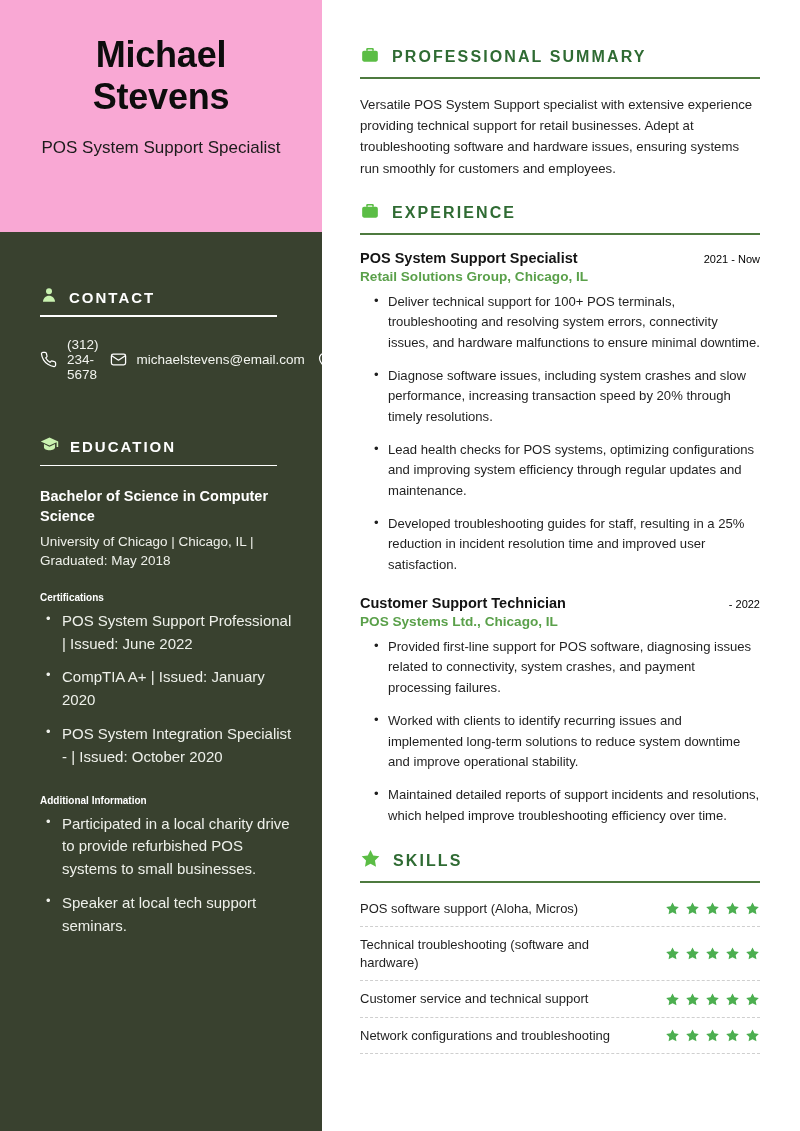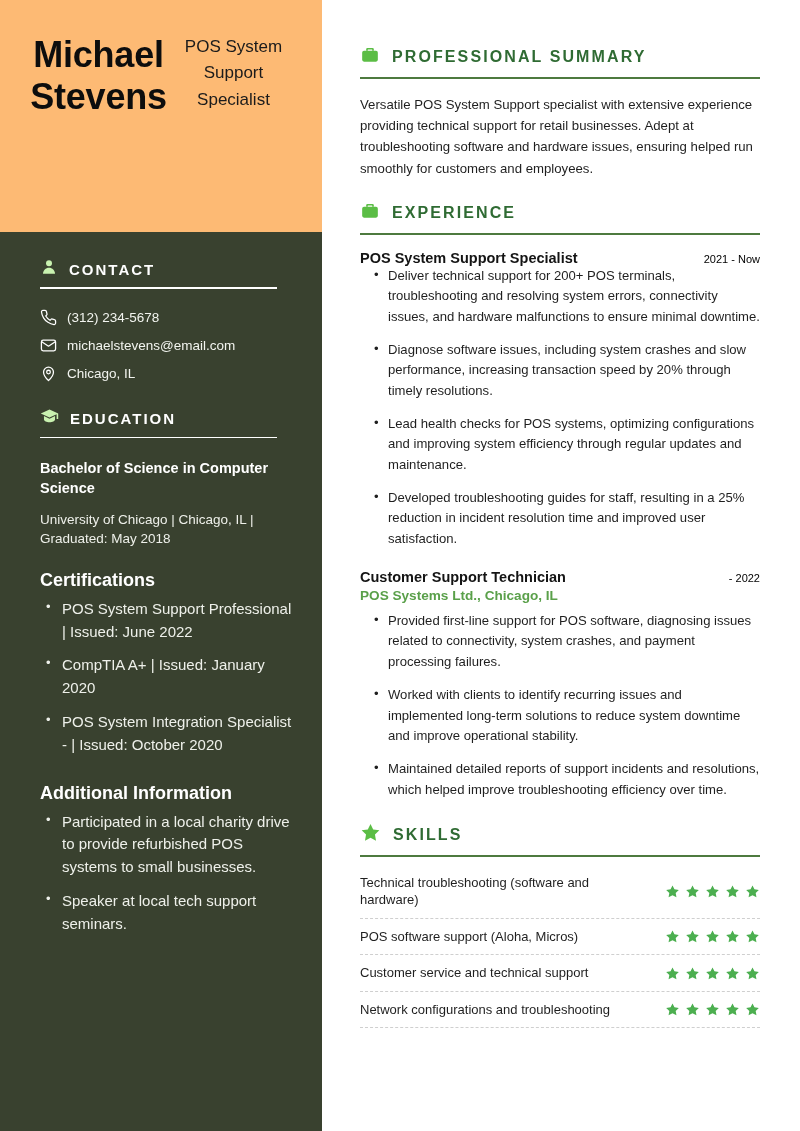--- a/index.html
+++ b/index.html
@@ -20,26 +20,26 @@
 
   
   .sidebar {
     width: 322px;
     flex: 0 0 322px;
     background: #39412f;
     display: flex;
     flex-direction: column;
   }
   .name-block {
-    background: #fdba74;
+    background: #f9a8d4;
     padding: 34px 26px 30px 26px;
     text-align: center;
     min-height: 232px;
     display: flex;
-    flex-direction: row;
+    flex-direction: column;
     justify-content: flex-start;
   }
   .name-block h1 {
     font-size: 36px;
     line-height: 1.18;
     font-weight: 700;
     color: #0d0d0d;
     letter-spacing: -0.2px;
     margin-bottom: 16px;
   }
@@ -54,60 +54,61 @@
     padding: 26px 30px 30px 40px;
     flex: 1;
   }
 
   .side-section { margin-bottom: 4px; }
   .side-head {
     display: flex;
     align-items: center;
     gap: 11px;
     margin-bottom: 7px;
+    margin-top: 28px;
   }
   .side-head .ttl {
     font-size: 15px;
     font-weight: 700;
     letter-spacing: 2.0px;
     color: #ffffff;
     text-transform: uppercase;
   }
   .side-rule {
     height: 1.5px;
     background: #ffffff;
     width: 237px;
     margin-bottom: 20px;
   }
 
-  .contact-list { display: flex; flex-direction: column; gap: 11px; }
+  .contact-list { display: flex; flex-direction: row; gap: 11px; }
   .contact-row {
     display: flex;
     align-items: center;
     gap: 10px;
     font-size: 13.5px;
     color: #f2f4ef;
   }
   .contact-row .ic { width: 17px; height: 17px; flex: 0 0 17px; display:block; }
 
   .edu-degree {
     font-size: 14.5px;
     font-weight: 700;
     color: #ffffff;
     line-height: 1.38;
-    margin-bottom: 12px;
+    margin-bottom: 6px;
   }
   .edu-meta {
     font-size: 13.5px;
     color: #eef0ea;
     line-height: 1.44;
   }
 
   .sub-head {
-    font-size: 18px;
+    font-size: 10px;
     font-weight: 700;
     color: #ffffff;
     margin-bottom: 7px;
   }
   .side-ul { list-style: none; padding-left: 4px; }
   .side-ul li {
     position: relative;
     padding-left: 18px;
     font-size: 15px;
     line-height: 1.52;
@@ -317,42 +318,43 @@
       <div class="sec-head">
         <span>
           <svg width="20" height="20" viewBox="0 0 24 24" fill="#5bbd45" aria-hidden="true">
             <path d="M9 3.5h6a1.6 1.6 0 0 1 1.6 1.6V7h-2V5.5h-5.2V7h-2V5.1A1.6 1.6 0 0 1 9 3.5z"></path>
             <rect x="2.6" y="7" width="18.8" height="13" rx="2.2"></rect>
           </svg>
         </span>
         <span class="ttl">PROFESSIONAL SUMMARY</span>
       </div>
       <div class="sec-rule"></div>
-      <p class="summary-text">Versatile POS System Support specialist with extensive experience providing technical support for retail businesses. Adept at troubleshooting software and hardware issues, ensuring helped run smoothly for customers and employees.</p>
+      <p class="summary-text">Versatile POS System Support specialist with extensive experience providing technical support for retail businesses. Adept at troubleshooting software and hardware issues, ensuring systems run smoothly for customers and employees.</p>
     </section>
 
     <section class="sec">
       <div class="sec-head">
         <span>
           <svg width="20" height="20" viewBox="0 0 24 24" fill="#5bbd45" aria-hidden="true">
             <path d="M9 3.5h6a1.6 1.6 0 0 1 1.6 1.6V7h-2V5.5h-5.2V7h-2V5.1A1.6 1.6 0 0 1 9 3.5z"></path>
             <rect x="2.6" y="7" width="18.8" height="13" rx="2.2"></rect>
           </svg>
         </span>
         <span class="ttl">EXPERIENCE</span>
       </div>
       <div class="sec-rule"></div>
 
       <article class="job">
         <div class="job-top">
           <div class="job-title2">POS System Support Specialist</div>
           <div class="job-dates">2021 - Now</div>
         </div>
+        <div class="job-company">Retail Solutions Group, Chicago, IL</div>
         <ul class="job-ul">
-          <li>Deliver technical support for 200+ POS terminals, troubleshooting and resolving system errors, connectivity issues, and hardware malfunctions to ensure minimal downtime.</li>
+          <li>Deliver technical support for 100+ POS terminals, troubleshooting and resolving system errors, connectivity issues, and hardware malfunctions to ensure minimal downtime.</li>
           <li>Diagnose software issues, including system crashes and slow performance, increasing transaction speed by 20% through timely resolutions.</li>
           <li>Lead health checks for POS systems, optimizing configurations and improving system efficiency through regular updates and maintenance.</li>
           <li>Developed troubleshooting guides for staff, resulting in a 25% reduction in incident resolution time and improved user satisfaction.</li>
         </ul>
       </article>
 
       <article class="job">
         <div class="job-top">
           <div class="job-title2">Customer Support Technician</div>
           <div class="job-dates">- 2022</div>
@@ -372,41 +374,41 @@
           <svg width="21" height="21" viewBox="0 0 24 24" fill="#5bbd45" aria-hidden="true">
             <path d="M12 2.2l3.1 6.3 7 1-5 4.9 1.2 6.9-6.3-3.3-6.3 3.3L6.9 14.4l-5-4.9 7-1z"></path>
           </svg>
         </span>
         <span class="ttl">SKILLS</span>
       </div>
       <div class="sec-rule"></div>
 
       <div class="skills-list">
         <div class="skill-row">
+          <span class="skill-name">POS software support (Aloha, Micros)</span>
+          <span class="stars">
+              <svg viewBox="0 0 24 24" fill="#4caf50">
+                <path d="M12 2.2l3.1 6.3 7 1-5 4.9 1.2 6.9-6.3-3.3-6.3 3.3L6.9 14.4l-5-4.9 7-1z"></path>
+              </svg>
+              <svg viewBox="0 0 24 24" fill="#4caf50">
+                <path d="M12 2.2l3.1 6.3 7 1-5 4.9 1.2 6.9-6.3-3.3-6.3 3.3L6.9 14.4l-5-4.9 7-1z"></path>
+              </svg>
+              <svg viewBox="0 0 24 24" fill="#4caf50">
+                <path d="M12 2.2l3.1 6.3 7 1-5 4.9 1.2 6.9-6.3-3.3-6.3 3.3L6.9 14.4l-5-4.9 7-1z"></path>
+              </svg>
+              <svg viewBox="0 0 24 24" fill="#4caf50">
+                <path d="M12 2.2l3.1 6.3 7 1-5 4.9 1.2 6.9-6.3-3.3-6.3 3.3L6.9 14.4l-5-4.9 7-1z"></path>
+              </svg>
+              <svg viewBox="0 0 24 24" fill="#4caf50">
+                <path d="M12 2.2l3.1 6.3 7 1-5 4.9 1.2 6.9-6.3-3.3-6.3 3.3L6.9 14.4l-5-4.9 7-1z"></path>
+              </svg>
+            </span>
+        </div>
+        <div class="skill-row">
           <span class="skill-name">Technical troubleshooting (software and hardware)</span>
-          <span class="stars">
-              <svg viewBox="0 0 24 24" fill="#4caf50">
-                <path d="M12 2.2l3.1 6.3 7 1-5 4.9 1.2 6.9-6.3-3.3-6.3 3.3L6.9 14.4l-5-4.9 7-1z"></path>
-              </svg>
-              <svg viewBox="0 0 24 24" fill="#4caf50">
-                <path d="M12 2.2l3.1 6.3 7 1-5 4.9 1.2 6.9-6.3-3.3-6.3 3.3L6.9 14.4l-5-4.9 7-1z"></path>
-              </svg>
-              <svg viewBox="0 0 24 24" fill="#4caf50">
-                <path d="M12 2.2l3.1 6.3 7 1-5 4.9 1.2 6.9-6.3-3.3-6.3 3.3L6.9 14.4l-5-4.9 7-1z"></path>
-              </svg>
-              <svg viewBox="0 0 24 24" fill="#4caf50">
-                <path d="M12 2.2l3.1 6.3 7 1-5 4.9 1.2 6.9-6.3-3.3-6.3 3.3L6.9 14.4l-5-4.9 7-1z"></path>
-              </svg>
-              <svg viewBox="0 0 24 24" fill="#4caf50">
-                <path d="M12 2.2l3.1 6.3 7 1-5 4.9 1.2 6.9-6.3-3.3-6.3 3.3L6.9 14.4l-5-4.9 7-1z"></path>
-              </svg>
-            </span>
-        </div>
-        <div class="skill-row">
-          <span class="skill-name">POS software support (Aloha, Micros)</span>
           <span class="stars">
               <svg viewBox="0 0 24 24" fill="#4caf50">
                 <path d="M12 2.2l3.1 6.3 7 1-5 4.9 1.2 6.9-6.3-3.3-6.3 3.3L6.9 14.4l-5-4.9 7-1z"></path>
               </svg>
               <svg viewBox="0 0 24 24" fill="#4caf50">
                 <path d="M12 2.2l3.1 6.3 7 1-5 4.9 1.2 6.9-6.3-3.3-6.3 3.3L6.9 14.4l-5-4.9 7-1z"></path>
               </svg>
               <svg viewBox="0 0 24 24" fill="#4caf50">
                 <path d="M12 2.2l3.1 6.3 7 1-5 4.9 1.2 6.9-6.3-3.3-6.3 3.3L6.9 14.4l-5-4.9 7-1z"></path>
               </svg>

